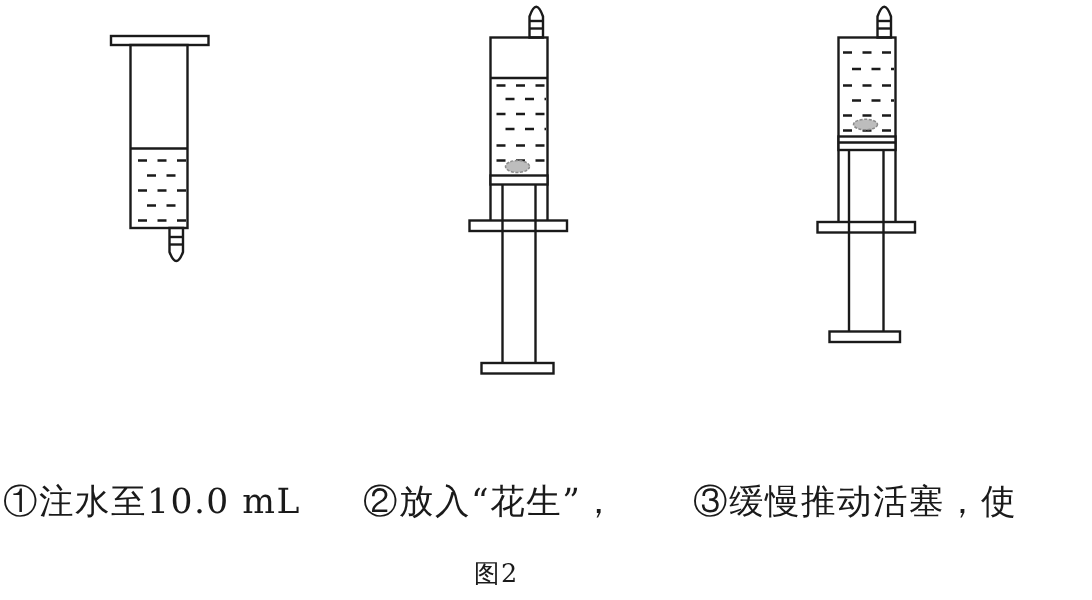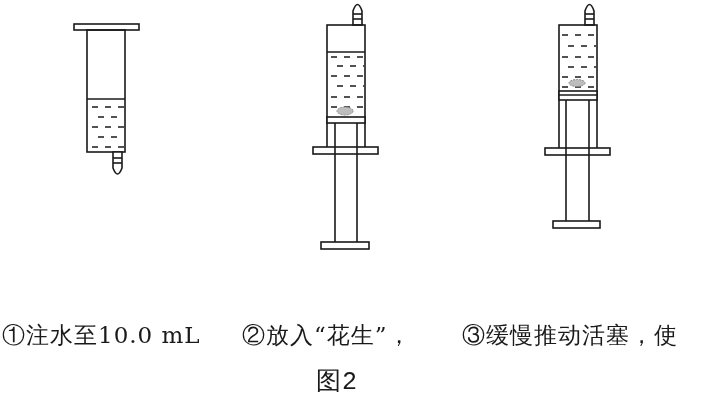--- a/index.html
+++ b/index.html
@@ -1,21 +1,21 @@
 <!DOCTYPE html>
 <html><head>
   <meta charset="utf-8">
   <style>
     html, body { margin: 0; padding: 0; background: #ffffff; }
     body { width: 728px; height: 400px; position: relative; overflow: hidden;
            font-family: "DejaVu Serif", "Liberation Serif", serif; color: #1a1a1a; }
     #diagram { position: absolute; left: 0; top: 0; }
     .caption { position: absolute; font-size: 23px; line-height: 32px; white-space: pre; letter-spacing: 1px; }
     .caption .line { display: block; }
-    .fig-label { position: absolute; left: 316px; top: 368px; font-size: 25px; line-height: 30px; letter-spacing: 1px; font-family: Liberation Mono, monospace; }
+    .fig-label { position: absolute; left: 316px; top: 368px; font-size: 17px; line-height: 30px; letter-spacing: 1px; }
   </style>
 </head>
 <body>
 
 <svg id="diagram" width="728" height="260" viewBox="0 0 728 260" xmlns="http://www.w3.org/2000/svg">
   <g stroke="#1a1a1a" stroke-width="1.6" fill="none">
 
     <g>
       <rect x="74" y="24" width="65" height="6" fill="#fff"></rect>
       <rect x="87" y="30" width="38" height="122"></rect>

